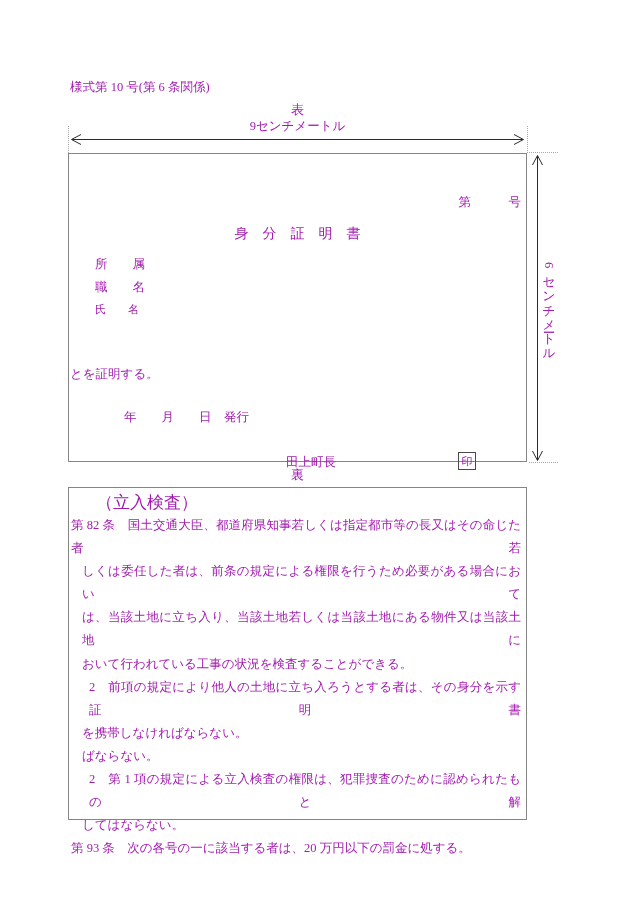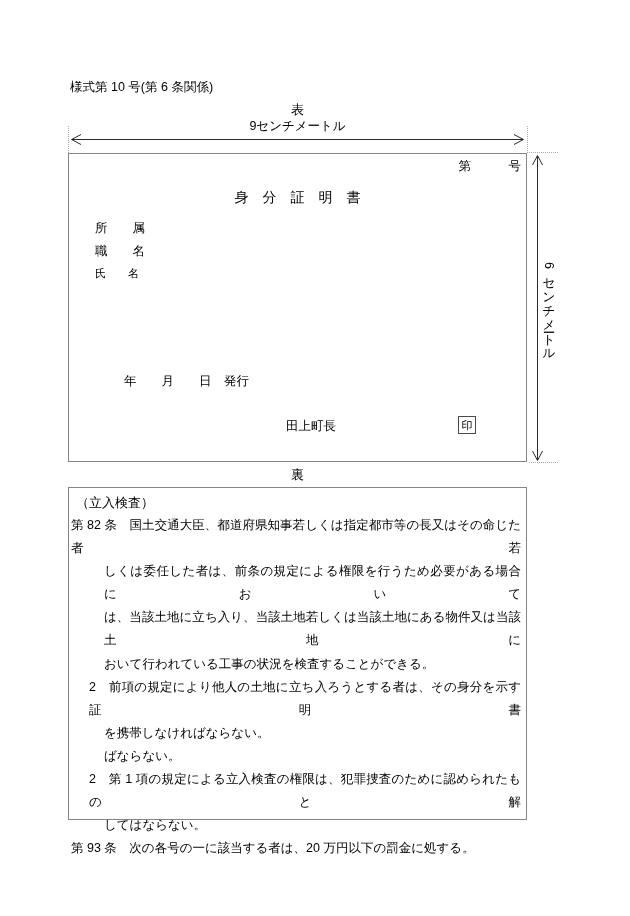--- a/index.html
+++ b/index.html
@@ -1,60 +1,60 @@
 <!DOCTYPE html>
 <html><head>
 <meta charset="utf-8">
 <style>
   html,body{margin:0;padding:0;background:#ffffff;}
   .page{
     position:relative;width:630px;height:916px;background:#ffffff;
-    font-family:Liberation Sans, sans-serif;
-    color:#000000;overflow:hidden;
+    font-family:Liberation Serif, serif;
+    color:#a21caf;overflow:hidden;
   }
   .abs{position:absolute;}
   .txt{white-space:pre;}
   
   .form-label{left:70px;top:79px;font-size:12.5px;}
   .side-label-front{left:68px;top:101px;width:459px;text-align:center;font-size:13px;}
   .width-label{left:68px;top:118px;width:459px;text-align:center;font-size:12.5px;}
   
   .guide-v{width:0;border-left:1px dotted #a8a8a8;}
   .guide-h{height:0;border-top:1px dotted #a8a8a8;}
   .guide-left{left:68px;top:126px;height:27px;}
   .guide-right{left:527px;top:126px;height:27px;}
   .guide-topright{left:529px;top:152px;width:29px;}
   .guide-bottomright{left:529px;top:462px;width:29px;}
   
   .card{border:1px solid #858585;box-sizing:border-box;background:#ffffff;}
   .front-card{left:68px;top:153px;width:459px;height:309px;}
   .back-card{left:68px;top:487px;width:459px;height:333px;padding:3px 5px 0 1px;}
   
-  .front-card .abs{position:absolute;}
+  .front-card .abs{position:absolute;margin-top:36px;}
   .card-number{top:4px;right:5px;font-size:12.5px;}
   .card-title{top:35px;left:0;width:100%;text-align:center;font-size:14px;}
   .field-shozoku{top:66px;left:26px;font-size:12.5px;}
   .field-shokumei{top:89px;left:26px;font-size:12.5px;}
   .field-shimei{top:112px;left:26px;font-size:11px;}
   .stmt{left:1px;right:5px;font-size:12.5px;line-height:17px;}
   .stmt1{top:158px;text-align:justify;text-align-last:justify;}
   .stmt2{top:176px;}
   .issue-line{top:219px;left:55px;font-size:12.5px;}
   .issuer{top:264px;left:217px;font-size:12.5px;}
   .seal-box{top:262px;left:389px;width:16px;height:16px;border:1px solid #4a4a4a;
             line-height:16px;text-align:center;font-size:11px;}
   
   .height-label{left:540px;top:262px;font-size:12.5px;writing-mode:vertical-rl;letter-spacing:0;}
   
   .side-label-back{left:68px;top:466px;width:459px;text-align:center;font-size:13px;}
   .back-title{text-align:center;font-size:13px;line-height:22px;}
-  .back-subtitle{padding-left:6px;font-size:13px;line-height:23px;}
+  .back-subtitle{padding-left:26px;font-size:17px;line-height:23px;}
   .bline{font-size:12.5px;line-height:23.1px;}
   .i0{padding-left:1px;}
-  .i1{padding-left:34px;}
+  .i1{padding-left:12px;}
   .i2{padding-left:19px;}
   .just{text-align:justify;text-align-last:justify;}
   svg{display:block;}
 </style>
 </head>
 <body>
 
 <div class="page">
 
   <div class="abs txt form-label">様式第 10 号(第 6 条関係)</div>
@@ -72,20 +72,21 @@
   <div class="abs guide-v guide-right"></div>
   <div class="abs guide-h guide-topright"></div>
   <div class="abs guide-h guide-bottomright"></div>
 
   <div class="abs card front-card">
     <div class="abs txt card-number">第　　　号</div>
     <div class="abs txt card-title">身　分　証　明　書</div>
     <div class="abs txt field-shozoku">所　　属</div>
     <div class="abs txt field-shokumei">職　　名</div>
     <div class="abs txt field-shimei">氏　　名</div>
+    <div class="abs stmt stmt2">とを証明する。</div>
     <div class="abs txt issue-line">年　　月　　日　発行</div>
     <div class="abs txt issuer">田上町長</div>
     <div class="abs seal-box">印</div>
   </div>
 
   <svg class="abs" style="left:531px;top:152px;" width="14" height="312">
     <line x1="6.5" y1="4" x2="6.5" y2="308" stroke="#2a2a2a" stroke-width="1"></line>
     <path d="M1.5,13 L6.5,3.5 L11.5,13" fill="none" stroke="#2a2a2a" stroke-width="1"></path>
     <path d="M1.5,299 L6.5,308.5 L11.5,299" fill="none" stroke="#2a2a2a" stroke-width="1"></path>
   </svg>

